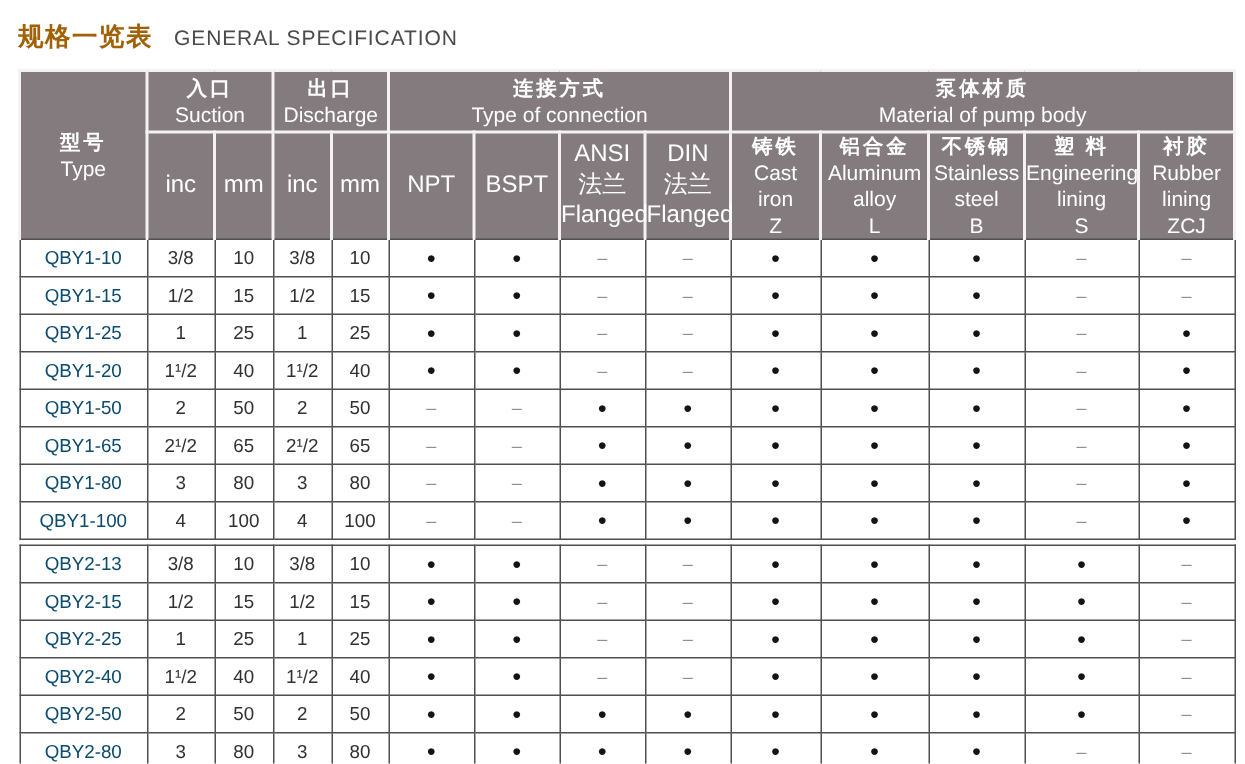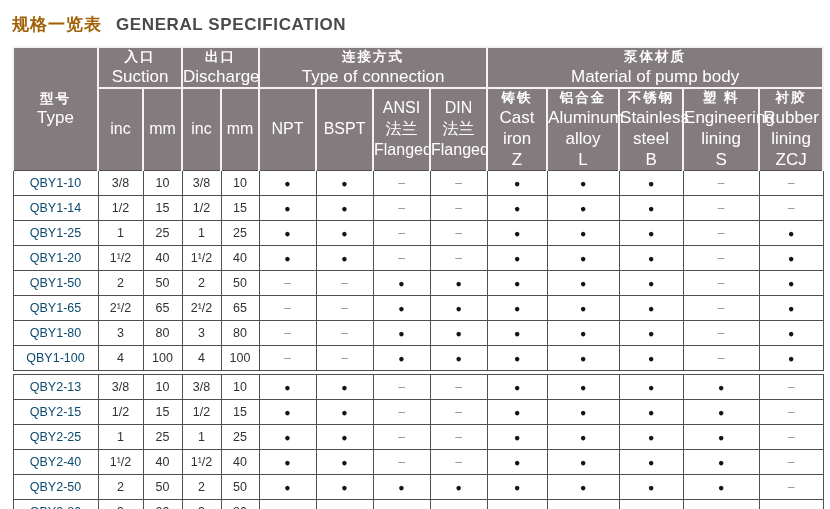--- a/index.html
+++ b/index.html
@@ -1,30 +1,30 @@
 <!DOCTYPE html>
 <html><head>
 <meta charset="utf-8">
 <style>
   html,body{margin:0;padding:0;background:#ffffff;}
   body{width:830px;height:509px;overflow:hidden;
        font-family:"Liberation Sans","DejaVu Sans",sans-serif;}
   .page{padding:8px 0 0 12px;}
   .title{margin:0 0 10px 0;line-height:22px;white-space:nowrap;}
   .title-zh{font-size:17px;font-weight:bold;color:#a16207;letter-spacing:1px;}
-  .title-en{font-size:17px;font-weight:bold;color:#4a4a4a;letter-spacing:.6px;margin-left:14px;}
+  .title-en{font-size:14px;font-weight:normal;color:#4a4a4a;letter-spacing:.6px;margin-left:14px;}
   table.spec{border-collapse:collapse;table-layout:fixed;width:810px;}
   
   thead th{background:#847b7f;color:#ffffff;border:2px solid #f4f2f3;
            font-weight:normal;padding:0;vertical-align:middle;margin-top:32px;}
   thead tr.hrow1 th{height:39px;}
   thead tr.hrow2 th{height:67px;}
   thead th.dark-bottom{border-bottom:1px solid #4f4f4f;}
   .hdr-zh{display:block;font-size:13.5px;font-weight:bold;letter-spacing:2px;line-height:1.3;}
-  .hdr-en{display:block;font-size:17px;line-height:1.25;white-space:pre-line;}
+  .hdr-en{display:block;font-size:14px;line-height:1.25;white-space:pre-line;}
   .hdr-lines{font-size:16px;line-height:1.3;white-space:pre-line;}
   
   tbody td{border:1px solid #4f4f4f;text-align:center;vertical-align:middle;
            height:24px;padding:0;font-size:12.5px;color:#313131;}
   tbody td.model{font-size:12.5px;color:#0c4a6e;}
   tbody td.dot{font-size:10.5px;color:#141414;}
   tbody td.dash{font-size:12px;color:#8f8f8f;}
   tbody.gap td{border:none;height:3px;background:#ffffff;}
 </style>
 </head>
@@ -131,21 +131,21 @@
           <td class="dot">●</td>
           <td class="dash">–</td>
           <td class="dash">–</td>
           <td class="dot">●</td>
           <td class="dot">●</td>
           <td class="dot">●</td>
           <td class="dash">–</td>
           <td class="dash">–</td>
         </tr>
         <tr>
-          <td class="model">QBY1-14</td>
+          <td class="model">QBY1-15</td>
           <td>1/2</td>
           <td>15</td>
           <td>1/2</td>
           <td>15</td>
           <td class="dot">●</td>
           <td class="dot">●</td>
           <td class="dash">–</td>
           <td class="dash">–</td>
           <td class="dot">●</td>
           <td class="dot">●</td>

